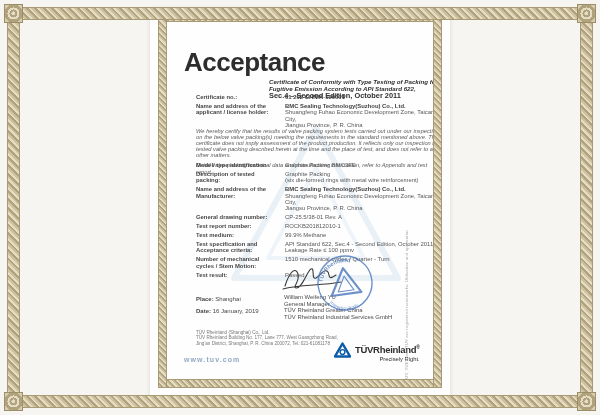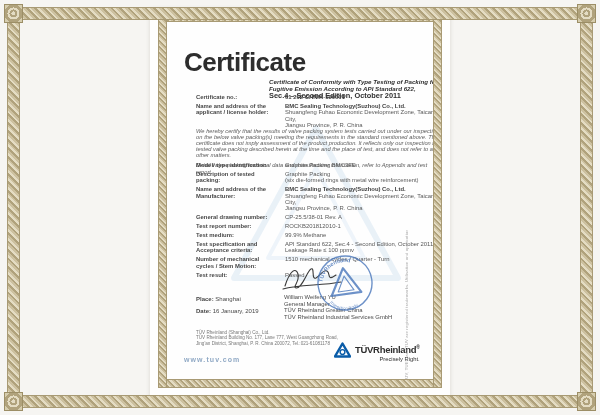--- a/index.html
+++ b/index.html
@@ -82,21 +82,21 @@
 
 <div id="canvas">
 
   <div id="sheet"></div>
 
   <svg id="watermark" width="180" height="168" viewBox="0 0 180 168">
     <path d="M90 8 L172 158 L8 158 Z" fill="none" stroke="#d9e7f3" stroke-width="6" stroke-linejoin="round"></path>
     <path d="M90 48 L138 138 L42 138 Z" fill="none" stroke="#e2edf7" stroke-width="4" stroke-linejoin="round"></path>
   </svg>
 
-  <div id="title" class="abs">Certificate</div>
+  <div id="title" class="abs">Acceptance</div>
   <div id="subtitle" class="abs">
     <span>Certificate of Conformity with Type Testing of Packing for</span>
     <span>Fugitive Emission According to API Standard 622,</span>
     <span>Sec.4 – Second Edition, October 2011</span>
   </div>
 
   <div id="header-fields" class="abs rows">
       <div class="field-row">
         <div class="flabel">
           <span>Certificate no.:</span>

